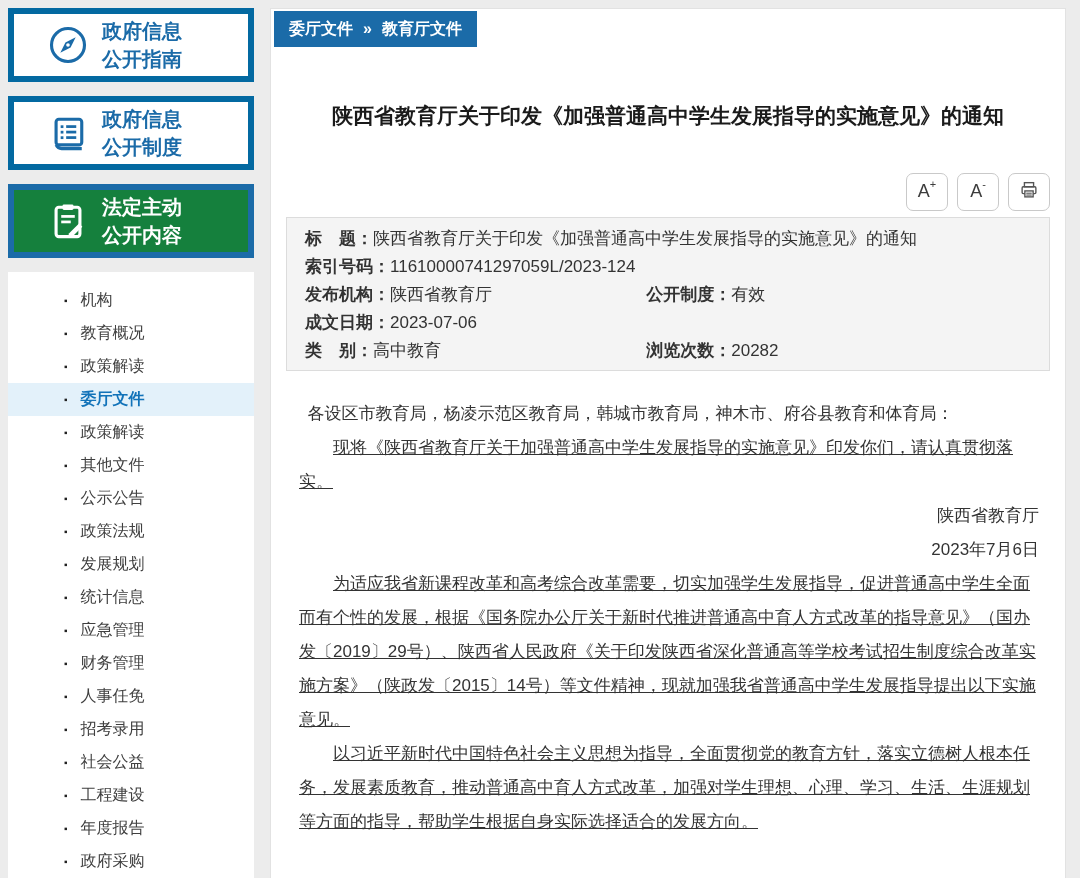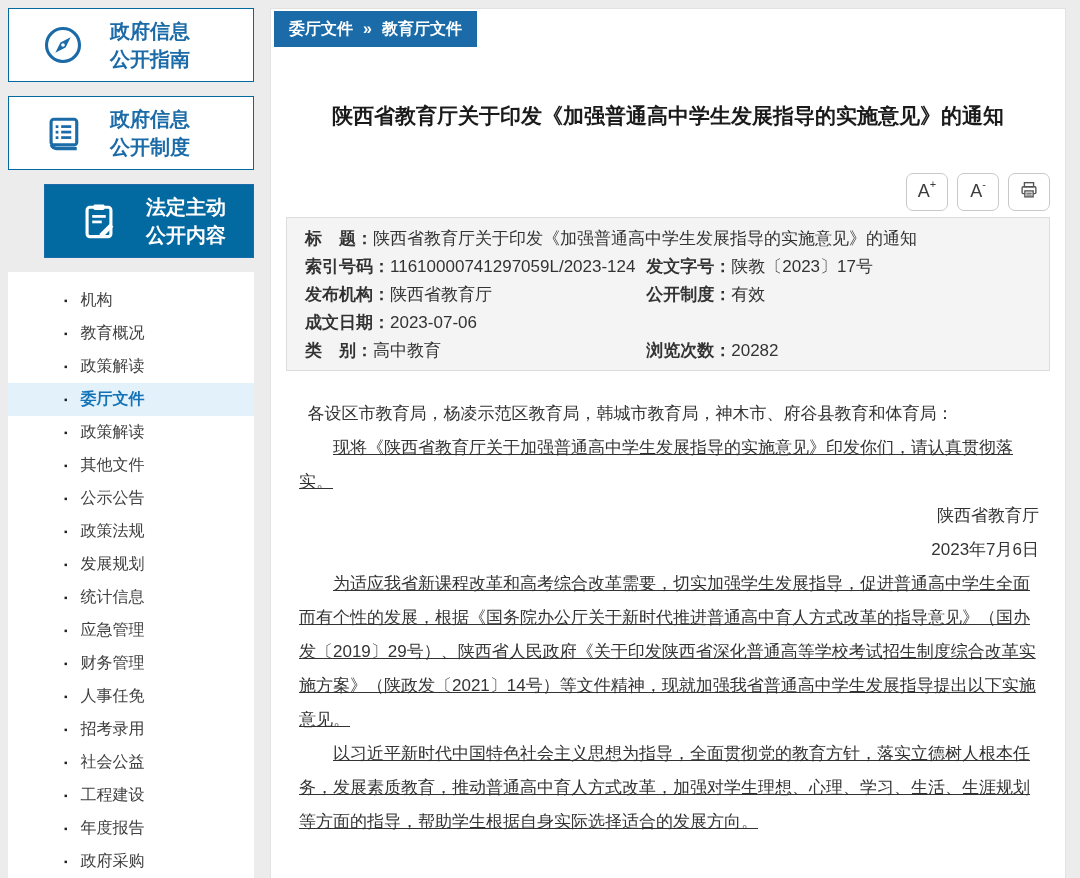--- a/index.html
+++ b/index.html
@@ -2,25 +2,25 @@
 <html lang="zh"><head>
 <meta charset="utf-8">
 <style>
   * { margin:0; padding:0; box-sizing:border-box; }
   html,body { width:1080px; height:878px; overflow:hidden; }
   body { font-family:"Liberation Sans","DejaVu Sans",sans-serif; background:#ececec; }
   .page { position:relative; width:1080px; height:878px; background:#ececec; }
 
   
   .sidebar { position:absolute; left:8px; top:8px; width:246px; }
-  .side-box { background:#fff; height:74px; display:flex; align-items:center; gap:25px;
-              padding-left:32px; margin-bottom:14px; cursor:pointer; border:1px solid #0369a1; }
+  .side-box { background:#fff; height:74px; display:flex; align-items:center; gap:12px;
+              padding-left:32px; margin-bottom:14px; cursor:pointer; border:6px solid #0369a1; }
   .side-box .side-icon { width:44px; height:44px; flex:0 0 44px; }
   .side-box .side-label { color:#1b6ba8; font-size:20px; font-weight:bold; line-height:28px; }
-  .side-box.active { background:#0369a1; border-color:#1b6ba8;margin-left:36px; }
+  .side-box.active { background:#15803d; border-color:#1b6ba8; }
   .side-box.active .side-label { color:#fff; }
 
   .side-menu { background:#fff; margin-top:4px; padding:12px 0 10px; height:612px; list-style:none; }
   .menu-item { display:flex; align-items:center; height:33px; padding-left:56px;
                font-size:16px; color:#404040; cursor:pointer; }
   .menu-item .bullet { font-size:10px; color:#222; margin-right:13px; line-height:1; }
   .menu-item.active { background:#e3f1fa; }
   .menu-item.active .menu-label { color:#1273b9; font-weight:bold; }
 
   
@@ -223,24 +223,20 @@
     <div class="meta-box">
       <div class="meta-row">
         <span class="meta-label">标　题：</span>
         <span class="meta-value">陕西省教育厅关于印发《加强普通高中学生发展指导的实施意见》的通知</span>
       </div>
       <div class="meta-row">
         <span class="meta-cell c1">
             <span class="meta-label">索引号码：</span>
             <span class="meta-value">11610000741297059L/2023-124</span>
           </span>
-        <span class="meta-cell c2">
-            <span class="meta-label">发文字号：</span>
-            <span class="meta-value">陕教〔2023〕17号</span>
-          </span>
       </div>
       <div class="meta-row">
         <span class="meta-cell c1">
             <span class="meta-label">发布机构：</span>
             <span class="meta-value">陕西省教育厅</span>
           </span>
         <span class="meta-cell c2">
             <span class="meta-label">公开制度：</span>
             <span class="meta-value">有效</span>
           </span>
@@ -261,18 +257,18 @@
             <span class="meta-value">20282</span>
           </span>
       </div>
     </div>
 
     <div class="body-text">
       <p style="text-indent:0.5em">各设区市教育局，杨凌示范区教育局，韩城市教育局，神木市、府谷县教育和体育局：</p>
       <p class="p-indent">现将《陕西省教育厅关于加强普通高中学生发展指导的实施意见》印发你们，请认真贯彻落实。</p>
       <p class="p-right">陕西省教育厅</p>
       <p class="p-right">2023年7月6日</p>
-      <p class="p-indent">为适应我省新课程改革和高考综合改革需要，切实加强学生发展指导，促进普通高中学生全面而有个性的发展，根据《国务院办公厅关于新时代推进普通高中育人方式改革的指导意见》（国办发〔2019〕29号）、陕西省人民政府《关于印发陕西省深化普通高等学校考试招生制度综合改革实施方案》（陕政发〔2021〕14号）等文件精神，现就加强我省普通高中学生发展指导提出以下实施意见。</p>
+      <p class="p-indent">为适应我省新课程改革和高考综合改革需要，切实加强学生发展指导，促进普通高中学生全面而有个性的发展，根据《国务院办公厅关于新时代推进普通高中育人方式改革的指导意见》（国办发〔2019〕29号）、陕西省人民政府《关于印发陕西省深化普通高等学校考试招生制度综合改革实施方案》（陕政发〔2015〕14号）等文件精神，现就加强我省普通高中学生发展指导提出以下实施意见。</p>
       <p class="p-indent">以习近平新时代中国特色社会主义思想为指导，全面贯彻党的教育方针，落实立德树人根本任务，发展素质教育，推动普通高中育人方式改革，加强对学生理想、心理、学习、生活、生涯规划等方面的指导，帮助学生根据自身实际选择适合的发展方向。</p>
     </div>
 
   </main>
 </div>
 
 </body></html>

